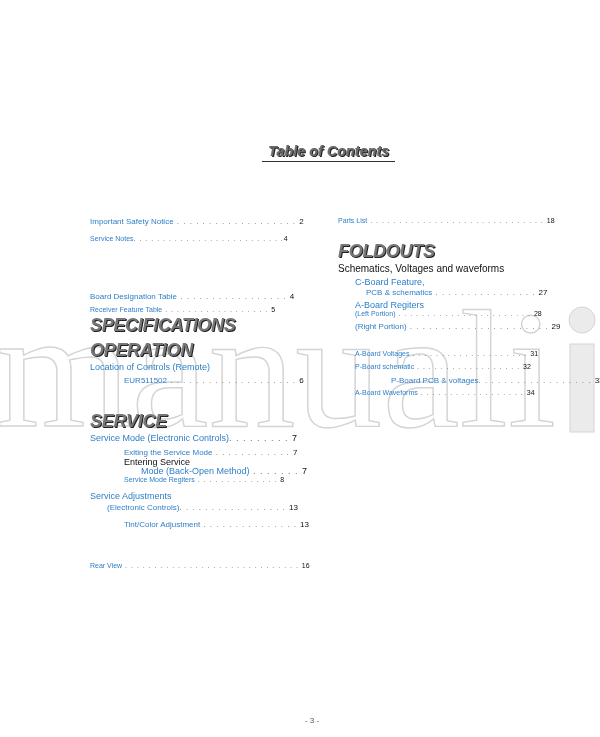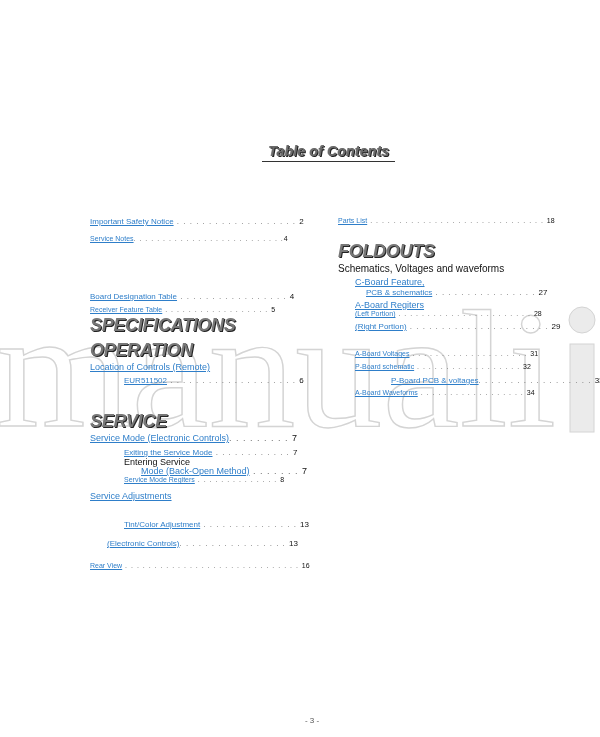--- a/index.html
+++ b/index.html
@@ -3,21 +3,21 @@
 <meta charset="utf-8">
 <style>
   html, body { margin:0; padding:0; background:#ffffff; }
   body { width:600px; height:737px; position:relative; overflow:hidden; font-family:"Liberation Sans", sans-serif; color:#111; }
   .watermark { position:absolute; left:0; top:292px; width:600px; height:150px; z-index:0; pointer-events:none; }
   .content { position:absolute; left:12px; top:0; width:600px; height:737px; z-index:1; }
   .title { position:absolute; left:252px; top:143px; width:130px; text-align:center; font-size:14px; font-weight:bold; font-style:italic; color:#6a6a6a; text-shadow:1px 1px 0 #222, -0.5px -0.5px 0 #999; letter-spacing:0.2px; }
   .title-rule { position:absolute; left:250px; top:161px; width:133px; height:1px; background:#333; }
   .heading { position:absolute; font-size:18px; font-weight:bold; font-style:italic; color:#777; text-shadow:1px 1px 0 #222; letter-spacing:-0.3px; }
   .entry { position:absolute; white-space:nowrap; color:#111; }
-  .entry .lnk { color:#2e7ec9; text-decoration:underline; }
+  .entry .lnk { color:#2e7ec9; }
   .entry .dots { color:#666; letter-spacing:1px; }
   .entry .pg { color:#111; }
   .plain { position:absolute; white-space:nowrap; color:#111; }
   .s7 { font-size:7px; }
   .s8 { font-size:8px; }
   .s9 { font-size:9px; }
   .s11 { font-size:10px; }
   .footer { position:absolute; left:0; width:600px; top:716px; text-align:center; font-size:8px; color:#555; }
 </style>
 </head>
@@ -68,21 +68,21 @@
   <div class="entry s9" style="left:129px;top:466px;">
     <span class="lnk">Mode (Back-Open Method)</span><span class="dots"> . . . . . . . </span><span class="pg">7</span>
   </div>
   <div class="entry s7" style="left:112px;top:476px;">
     <span class="lnk">Service Mode Regiters</span><span class="dots"> . . . . . . . . . . . . . . </span><span class="pg">8</span>
   </div>
 
   <div class="entry s9" style="left:78px;top:491px;">
     <span class="lnk">Service Adjustments</span>
   </div>
-  <div class="entry s8" style="left:95px;top:503px;margin-top:36px;">
+  <div class="entry s8" style="left:95px;top:503px;">
     <span class="lnk">(Electronic Controls)</span><span class="dots">. . . . . . . . . . . . . . . . . </span><span class="pg">13</span>
   </div>
   <div class="entry s8" style="left:112px;top:520px;">
     <span class="lnk">Tint/Color Adjustment</span><span class="dots"> . . . . . . . . . . . . . . . </span><span class="pg">13</span>
   </div>
   <div class="entry s7" style="left:78px;top:562px;">
     <span class="lnk">Rear View</span><span class="dots"> . . . . . . . . . . . . . . . . . . . . . . . . . . . . . . </span><span class="pg">16</span>
   </div>
 
   <div class="entry s7" style="left:326px;top:217px;">

